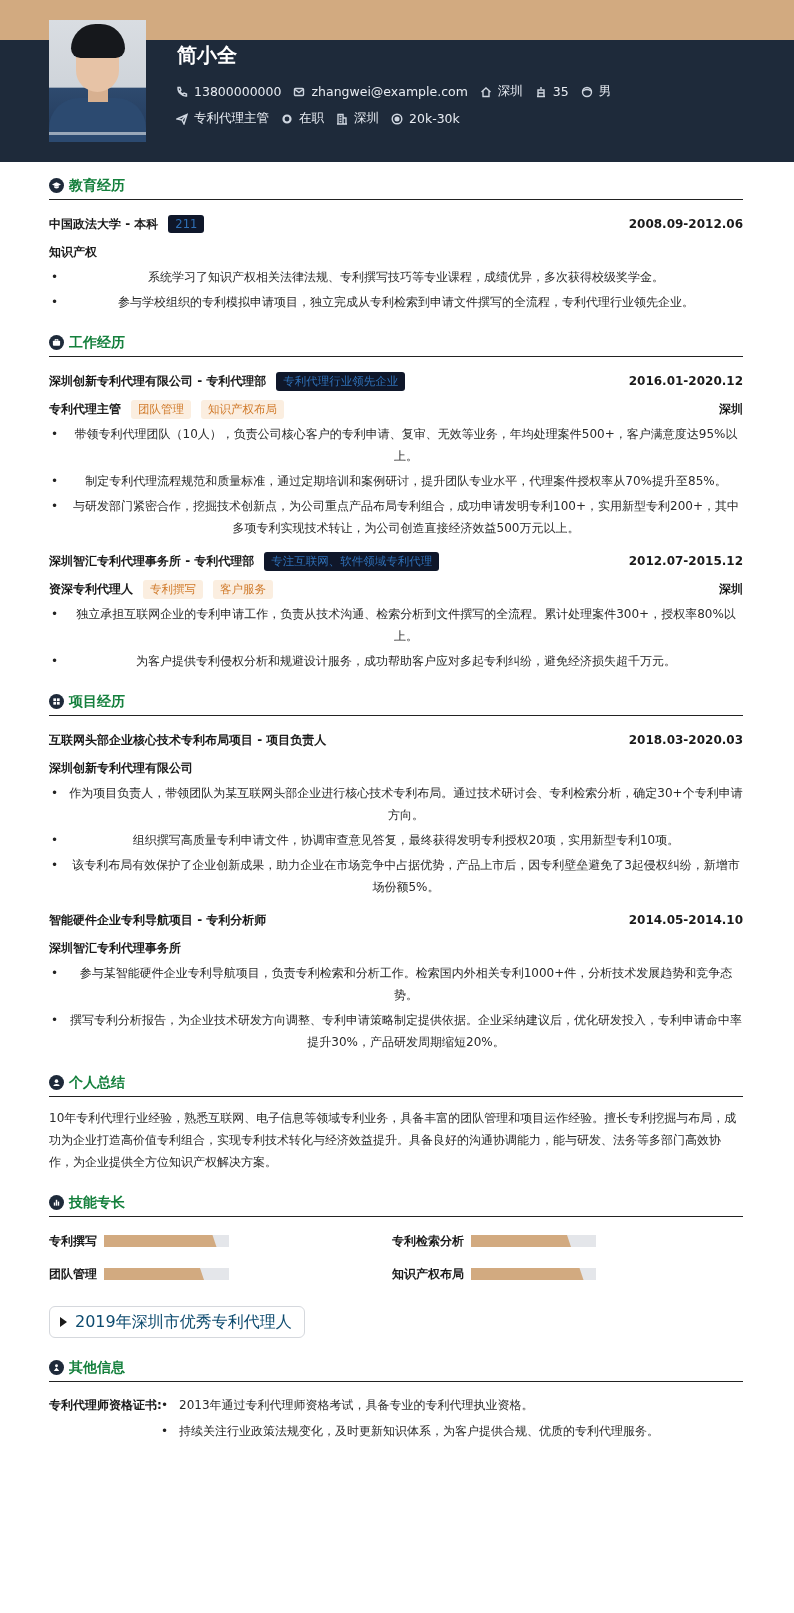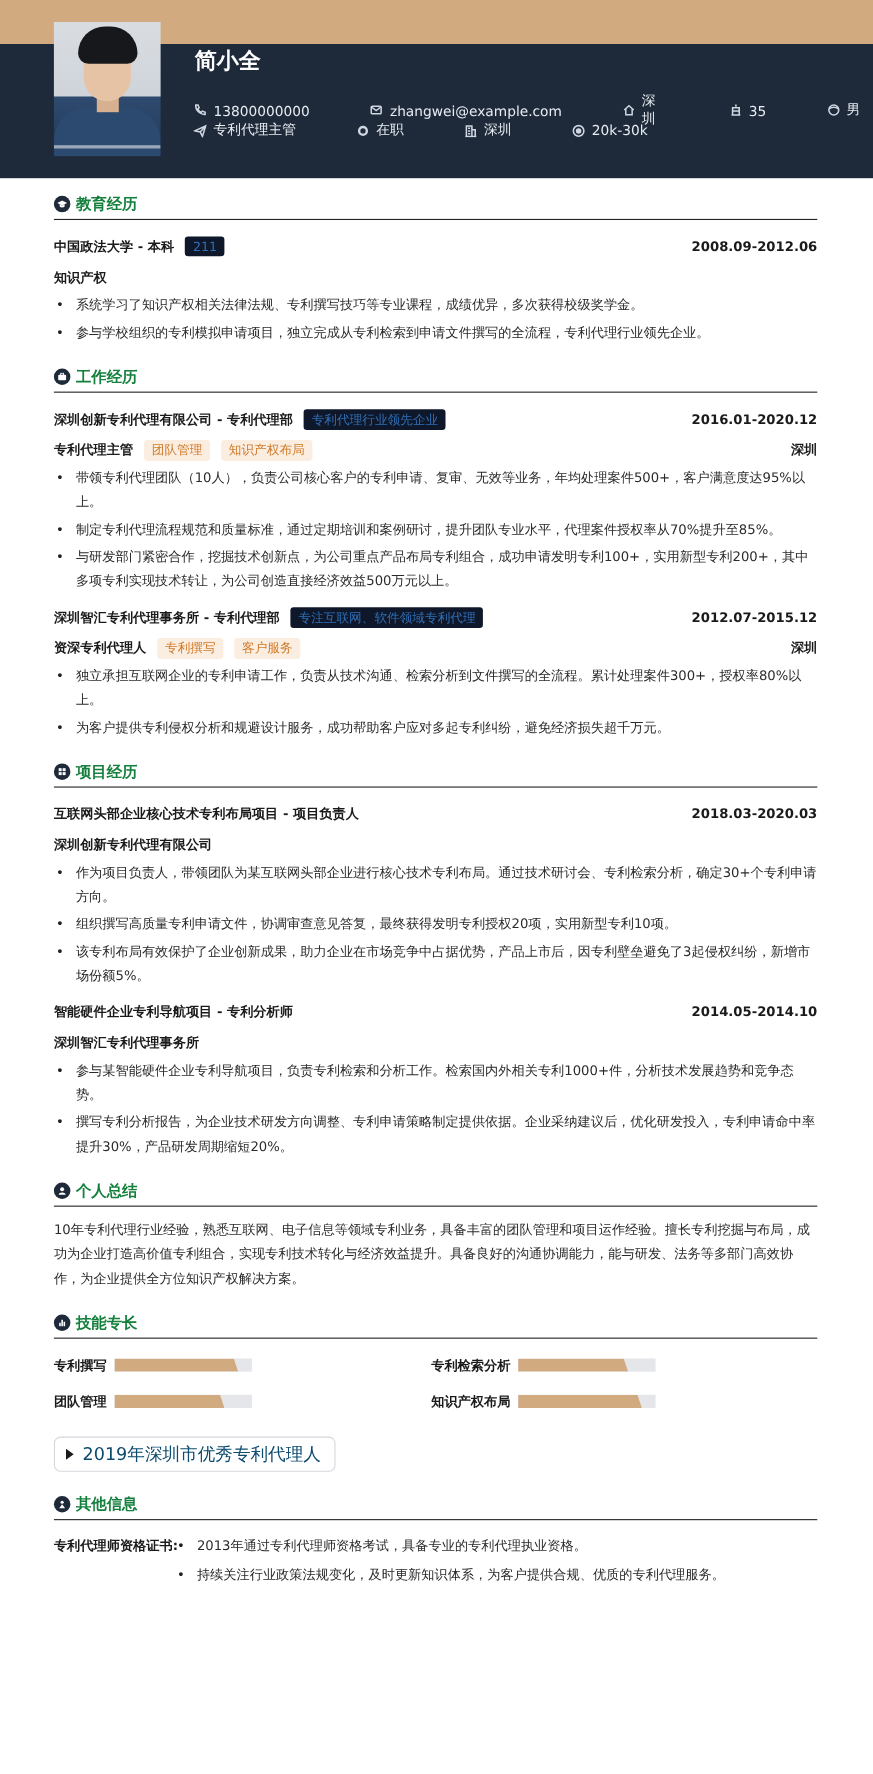--- a/index.html
+++ b/index.html
@@ -6,32 +6,32 @@
   body { width: 794px; height: 1613px; background: #ffffff; font-family: "DejaVu Sans", "Liberation Sans", sans-serif; color: #1f1f1f; position: relative; overflow: hidden; }
   .top-band { position: absolute; left: 0; top: 0; width: 794px; height: 40px; background: #d2aa80; }
   .header { position: absolute; left: 0; top: 40px; width: 794px; height: 122px; background: #1e2a3a; }
   .photo { position: absolute; left: 49px; top: 20px; width: 97px; height: 122px; background: linear-gradient(180deg, #d9dde2 0%, #cfd4da 55%, #2e4a6e 56%, #22395a 100%); overflow: hidden; }
   .photo .hair { position: absolute; left: 22px; top: 4px; width: 54px; height: 34px; border-radius: 26px 26px 10px 10px; background: #16181c; }
   .photo .face { position: absolute; left: 27px; top: 16px; width: 43px; height: 56px; border-radius: 20px 20px 22px 22px; background: #e7c3a6; }
   .photo .neck { position: absolute; left: 39px; top: 66px; width: 20px; height: 16px; background: #d7b090; }
   .photo .shirt { position: absolute; left: 0; top: 78px; width: 97px; height: 44px; background: #2c4a70; border-radius: 30px 30px 0 0; }
   .photo .stripe { position: absolute; left: 0; top: 112px; width: 97px; height: 3px; background: #c9d0d8; opacity: .7; }
   .name { position: absolute; left: 177px; top: 42px; font-size: 20px; font-weight: bold; color: #ffffff; }
-  .info-row { position: absolute; left: 176px; display: flex; align-items: center; font-size: 12.5px; color: #e8ecf2; gap: 43px; }
+  .info-row { position: absolute; left: 176px; display: flex; align-items: center; font-size: 12.5px; color: #e8ecf2; }
   .info-row.r1 { top: 83px; }
   .info-row.r2 { top: 110px; }
   .info-item { display: flex; align-items: center; margin-right: 12px; }
   .info-item svg { width: 12px; height: 12px; margin-right: 6px; stroke: #cfd6e0; fill: none; stroke-width: 1.4; }
   .main { position: absolute; left: 49px; top: 172px; width: 694px; }
   .section { margin-bottom: 16px; }
   .sec-head { display: flex; align-items: center; height: 28px; border-bottom: 1.5px solid #222; margin-bottom: 10px; }
   .sec-icon { width: 15px; height: 15px; border-radius: 50%; background: #1e2a3a; margin-right: 5px; display: flex; align-items: center; justify-content: center; }
   .sec-icon svg { width: 9px; height: 9px; fill: #ffffff; }
   .sec-title { font-size: 14px; font-weight: bold; color: #15803d; }
-  .entry { margin-bottom: 8px; }
+  .entry { margin-bottom: 8px; text-align: center; }
   .row { display: flex; justify-content: space-between; align-items: center; height: 28px; }
   .row-left { display: flex; align-items: center; }
   .strong { font-size: 12px; font-weight: bold; color: #1a1a1a; }
   .date { font-size: 12px; font-weight: bold; color: #1a1a1a; }
   .city { font-size: 12px; font-weight: bold; color: #1a1a1a; }
   .tag-blue { margin-left: 10px; font-size: 11.5px; color: #2f6fb5; background: #0f172a; padding: 2px 7px; border-radius: 3px; }
   .tag-orange { margin-left: 10px; font-size: 11.5px; color: #d07a2a; background: #fbeee0; padding: 2px 7px; border-radius: 3px; }
   ul.bullets { list-style: none; }
   ul.bullets li { position: relative; padding-left: 20px; font-size: 12px; line-height: 22px; color: #2a2a2a; margin-bottom: 3px; }
   ul.bullets li::before { content: "•"; position: absolute; left: 2px; top: 0; color: #222; }

